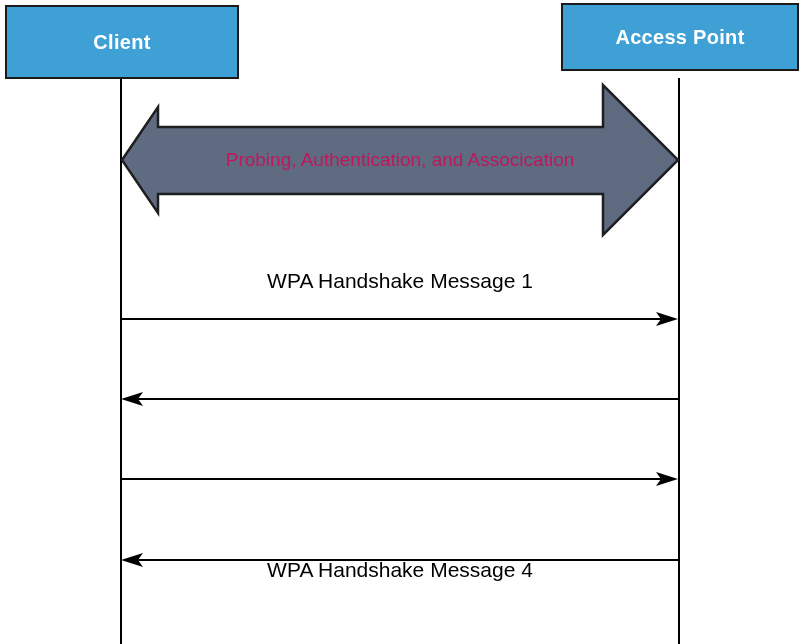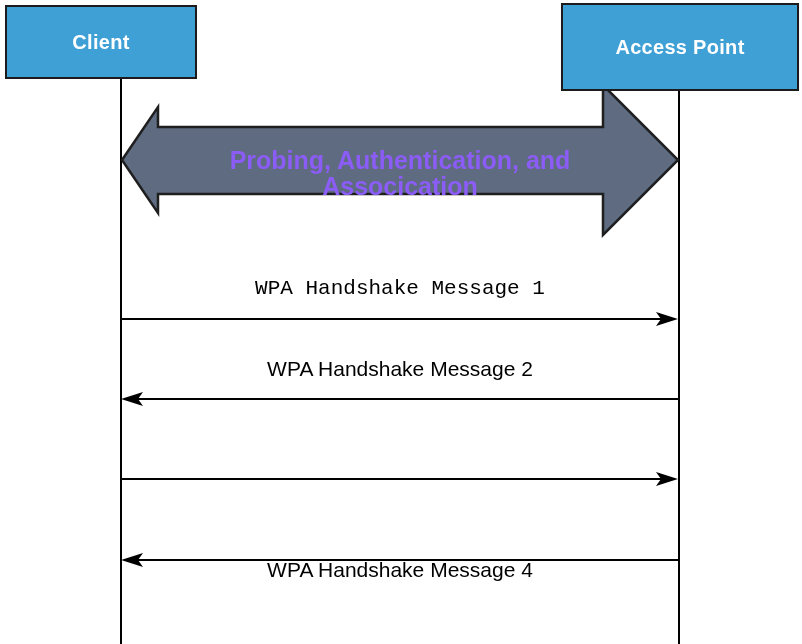--- a/index.html
+++ b/index.html
@@ -30,46 +30,46 @@
     align-items: center;
     justify-content: center;
     box-sizing: border-box;
   }
   .actor-box span {
     color: #ffffff;
     font-weight: bold;
     font-size: 20px;
     letter-spacing: 0.3px;
   }
-  .actor-client { left: 5px; top: 5px; width: 192px; height: 74px; }
-  .actor-ap     { left: 561px; top: 3px; width: 238px; height: 88px; }
+  .actor-client { left: 5px; top: 5px; width: 234px; height: 74px; }
+  .actor-ap     { left: 561px; top: 3px; width: 238px; height: 68px; }
   .phase-label {
     position: absolute;
     left: 150px;
     top: 147px;
     width: 500px;
     height: 26px;
     line-height: 26px;
     text-align: center;
-    color: #8b5cf6;
-    font-weight: bold;
-    font-size: 25px;
+    color: #be185d;
+    font-weight: normal;
+    font-size: 19px;
   }
   .msg-label {
     position: absolute;
     left: 200px;
     width: 400px;
     height: 26px;
     line-height: 26px;
     text-align: center;
     color: #000000;
     font-size: 21px;
     font-weight: 400;
   }
-  .msg-label-1 { top: 276px; font-family: Liberation Mono, monospace; }
+  .msg-label-1 { top: 268px; }
   .msg-label-2 { top: 356px; }
   .msg-label-3 { top: 436px; }
   .msg-label-4 { top: 517px; margin-top: 40px; }
 </style>
 </head>
 <body>
 
 <div class="stage">
 
   <svg viewBox="0 0 802 644">
@@ -95,16 +95,15 @@
   <div class="actor-box actor-client">
     <span>Client</span>
   </div>
   <div class="actor-box actor-ap">
     <span>Access Point</span>
   </div>
 
   <div class="phase-label">Probing, Authentication, and Assocication</div>
 
   <div class="msg-label msg-label-1">WPA Handshake Message 1</div>
-  <div class="msg-label msg-label-2">WPA Handshake Message 2</div>
   <div class="msg-label msg-label-4">WPA Handshake Message 4</div>
 
 </div>
 
 </body></html>

